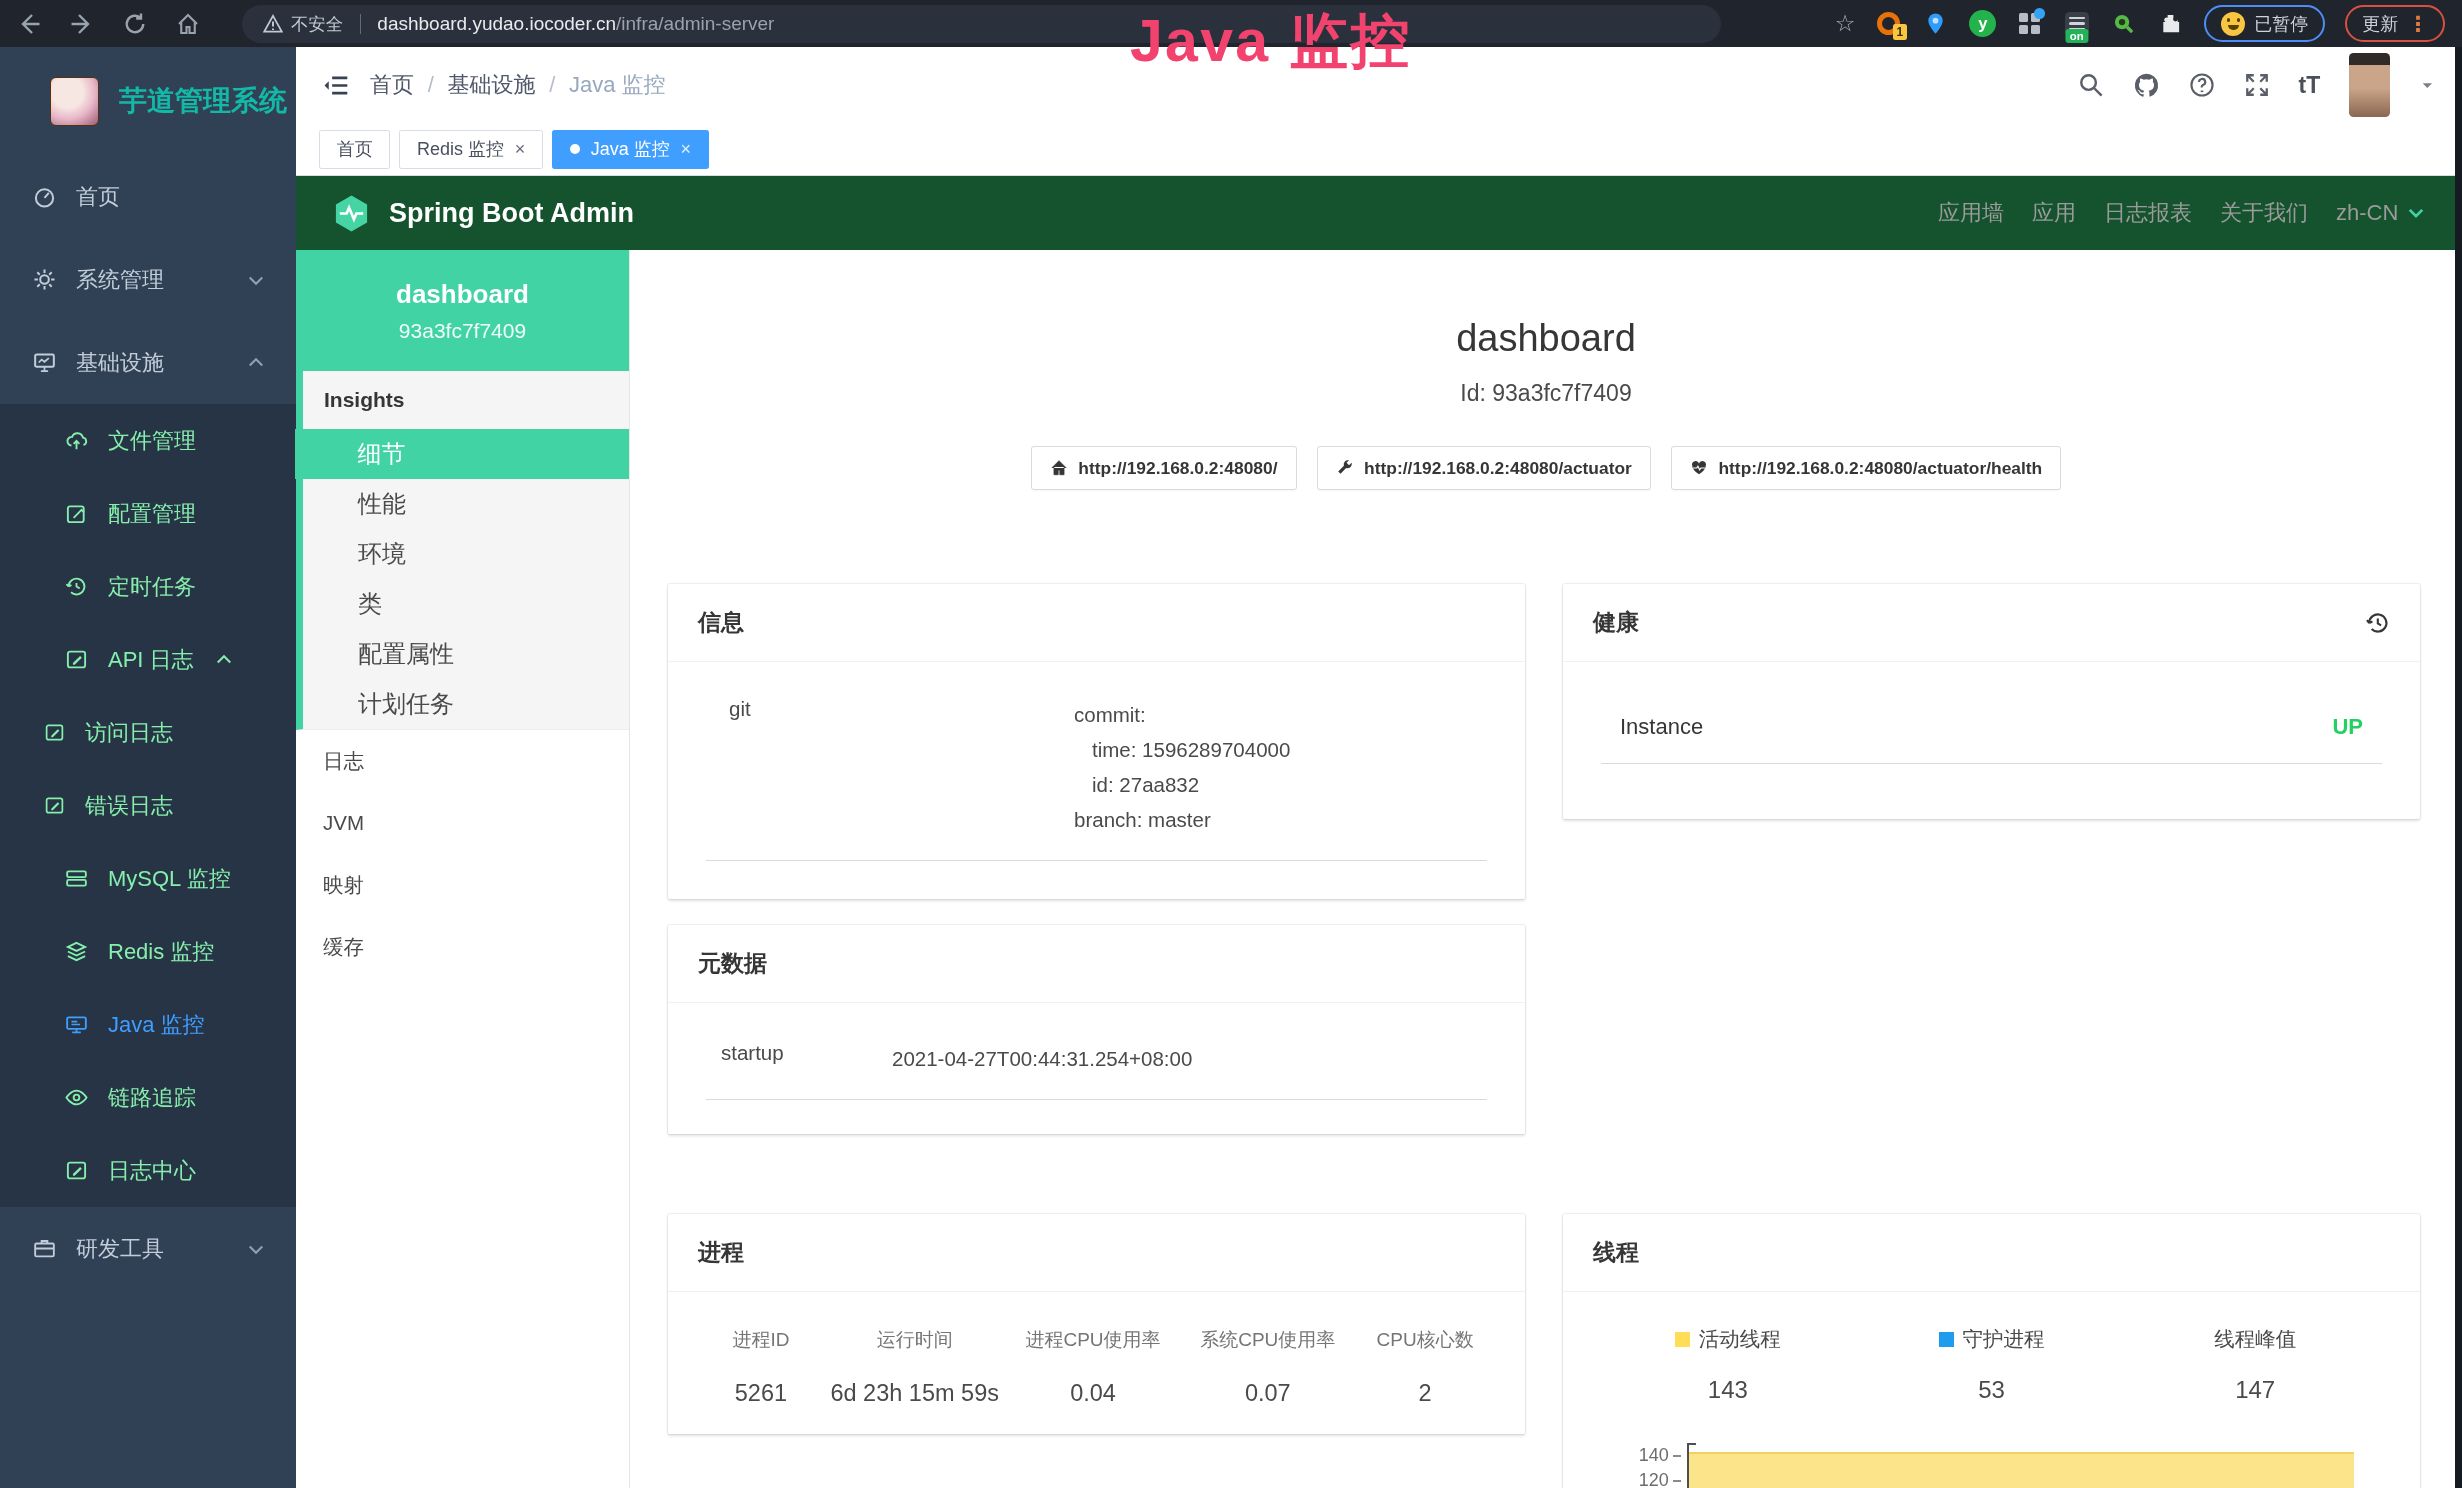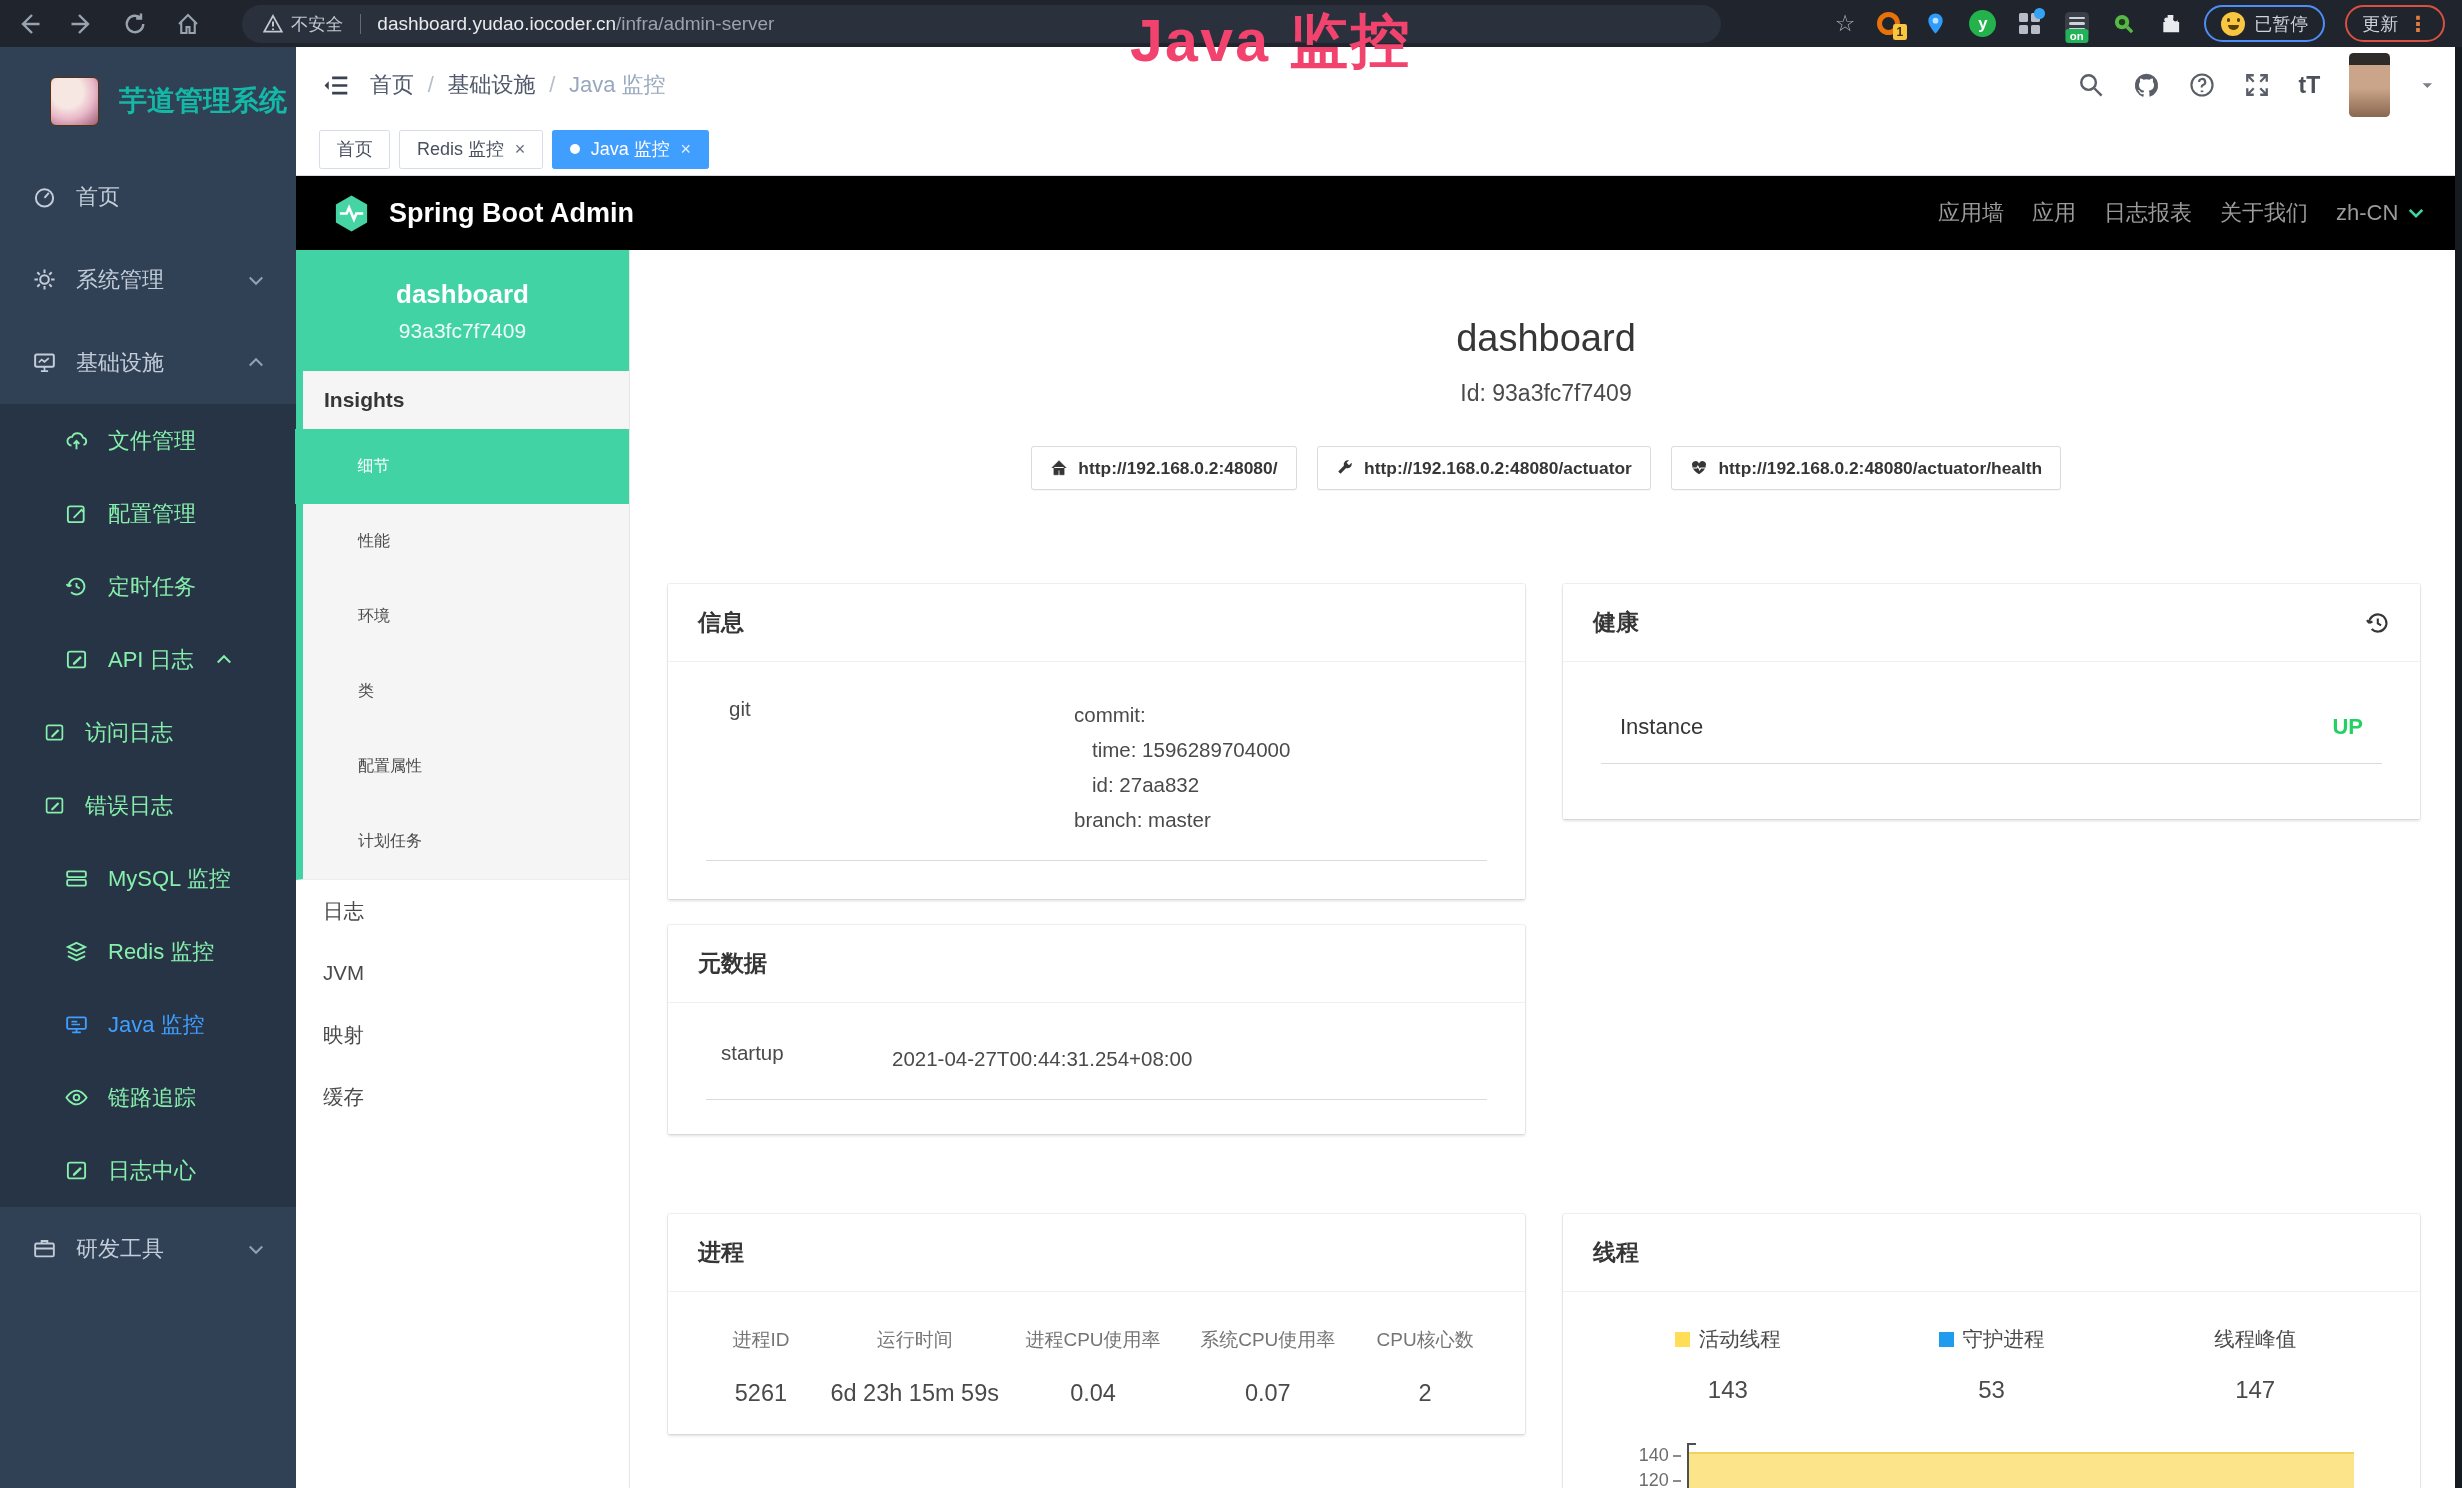--- a/index.html
+++ b/index.html
@@ -77,36 +77,36 @@
 
   .tabbar { height:53px; flex:0 0 auto; display:flex; align-items:center; gap:9px; padding:0 23px;
     background:#fff; border-bottom:0.8px solid #d8dce5; }
   .tab { height:39px; display:flex; align-items:center; gap:10.6px; padding:0 16.7px; font-size:18px;
     color:#495060; background:#fff; border:0.8px solid #d8dce5; border-radius:2.3px; }
   .tab.active { background:#409eff; border-color:#409eff; color:#fff; }
   .tab .dot { width:10.6px; height:10.6px; border-radius:50%; background:#fff; }
   .tab .x { font-size:18px; line-height:1; opacity:.85; }
 
   
-  .sba-header { height:74px; flex:0 0 auto; background:#000000; display:flex; align-items:center; padding:0 36px; }
+  .sba-header { height:74px; flex:0 0 auto; background:#14532d; display:flex; align-items:center; padding:0 36px; }
   .sba-brand { display:flex; align-items:center; gap:18px; color:#fff; font-size:27px; font-weight:bold; }
   .sba-nav { margin-left:auto; display:flex; align-items:center; gap:28px; font-size:22px; color:#9b9b9b; }
   .sba-nav .loc { display:flex; align-items:center; gap:7.6px; }
   .sba-nav .loc .ic { color:#42d3a5; }
 
   
   .sba-body { flex:1; display:flex; min-height:0; }
   .sba-side { width:334px; flex:0 0 auto; background:#fff; border-right:0.8px solid #e6e6e6; }
   .inst-head { height:121px; background:#42d3a5; color:#fff; display:flex; flex-direction:column;
     align-items:center; justify-content:center; gap:9px; }
   .inst-name { font-size:26px; font-weight:bold; }
   .inst-id { font-size:21px; color:rgba(255,255,255,.92); }
   .insights { background:#f5f5f5; border-left:7.6px solid #42d3a5; border-bottom:0.8px solid #ededed; }
   .grp-label { height:58px; display:flex; align-items:center; padding-left:21px; font-size:21px; font-weight:bold; color:#363636; }
-  .sb-item { height:75px; display:flex; align-items:center; padding-left:55px; font-size:16px; color:#4a4a4a; }
+  .sb-item { height:50px; display:flex; align-items:center; padding-left:55px; font-size:24px; color:#4a4a4a; }
   .sb-item.active { background:#42d3a5; color:#fff; margin-left:-7.6px; padding-left:62px; }
   .sb-root { height:62px; display:flex; align-items:center; padding-left:27px; font-size:20.5px; color:#4a4a4a; background:#fff; }
 
   .sba-main { flex:1; position:relative; overflow:hidden; background:#fff; }
   .page-title { position:absolute; top:67px; left:0; right:0; text-align:center; font-size:38px; color:#363636; font-weight:500; }
   .page-sub { position:absolute; top:130px; left:0; right:0; text-align:center; font-size:23px; color:#4a4a4a; }
   .links { position:absolute; top:196px; left:0; right:0; display:flex; justify-content:center; gap:20px;font-weight:bold; }
   .lbtn { height:44px; display:flex; align-items:center; gap:10.6px; padding:0 18px; border:0.8px solid #dbdbdb;
     border-radius:3px; background:#fff; font-size:17.4px; color:#363636; box-shadow:0 0.8px 0.8px rgba(10,10,10,.04); }
   .lbtn .ic { color:#363636; }

